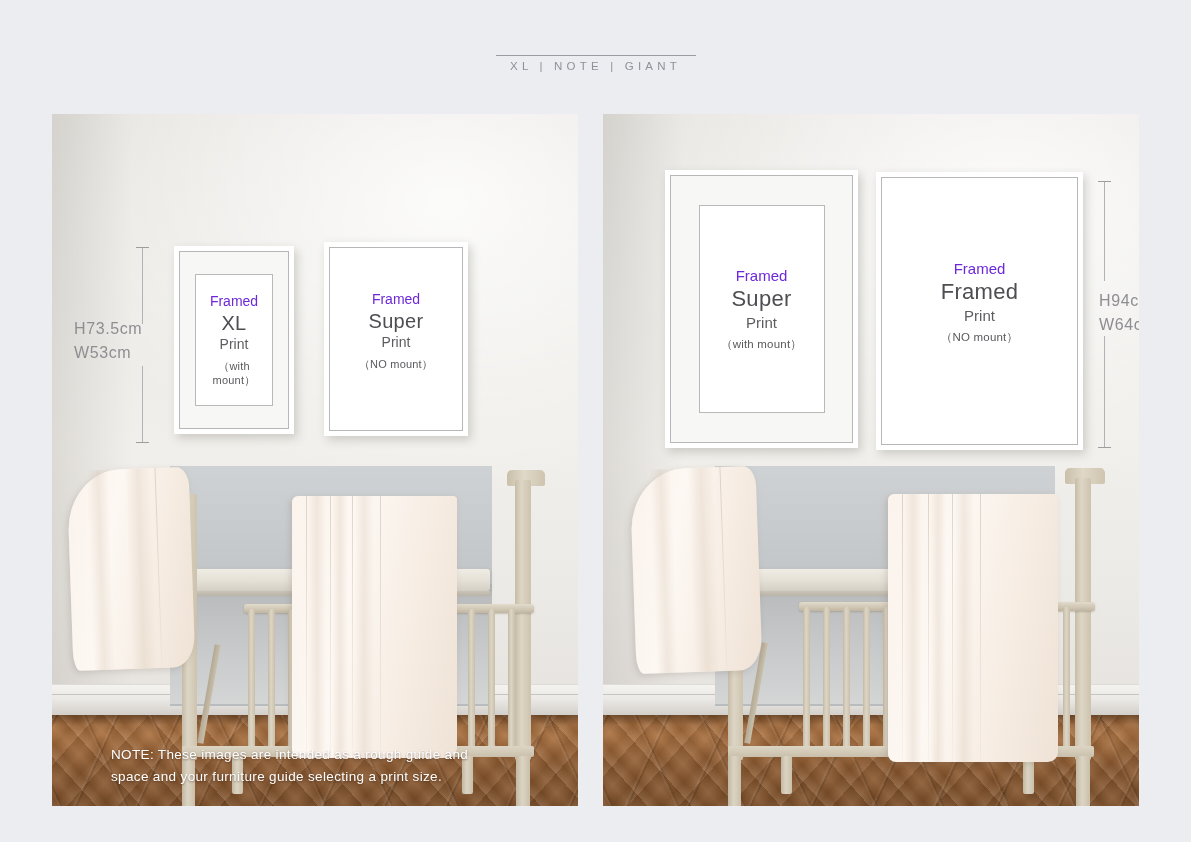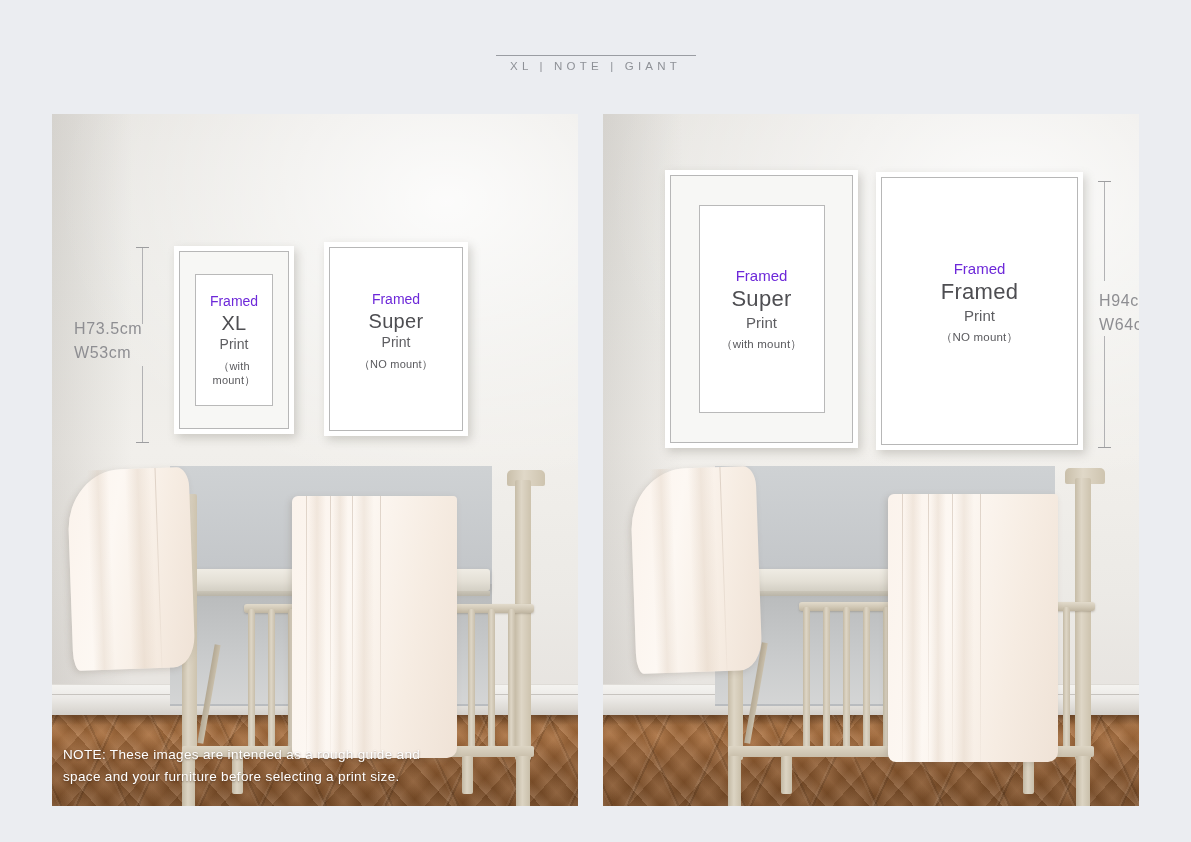--- a/index.html
+++ b/index.html
@@ -184,21 +184,21 @@
     position:absolute;color:#8e8e92;font-size:16px;letter-spacing:.6px;
     line-height:1.5;white-space:nowrap;
   }
 
   
   #note{
     position:absolute;left:63px;top:744px;width:470px;
     color:#ffffff;font-size:13.5px;line-height:1.62;letter-spacing:.35px;
     text-shadow:0 1px 2px rgba(60,35,18,.55);
   }
-  #note div{white-space:nowrap;}
+  #note div{white-space:nowrap;margin-left:48px;}
 </style>
 </head>
 <body>
 
 <div id="header">
   <div id="title-rule"></div>
   <div id="subtitle">XL  |  NOTE  |  GIANT</div>
 </div>
 
 <div class="panel" id="panel-left">
@@ -294,21 +294,21 @@
     <div class="fold-soft" style="left:16px;width:18px;"></div>
     <div class="fold" style="left:38px;"></div>
     <div class="fold-soft" style="left:40px;width:16px;"></div>
     <div class="fold" style="left:60px;"></div>
     <div class="fold-soft" style="left:62px;width:20px;"></div>
     <div class="fold" style="left:88px;"></div>
   </div>
 
   <div id="note" style="left:11px;top:630px;width:470px;">
     <div>NOTE: These  images  are  intended  as  a  rough  guide  and</div>
-    <div>space  and  your  furniture  before  selecting  a  print  size.</div>
+    <div>space  and  your  furniture  guide  selecting  a  print  size.</div>
   </div>
 </div>
 
 <div class="panel" id="panel-right">
   <div class="wall"></div>
   <div class="wall-shadow-left"></div>
   <div class="baseboard"></div>
   <div class="floor">
     <div class="floor-chevrons"></div>
   </div>

